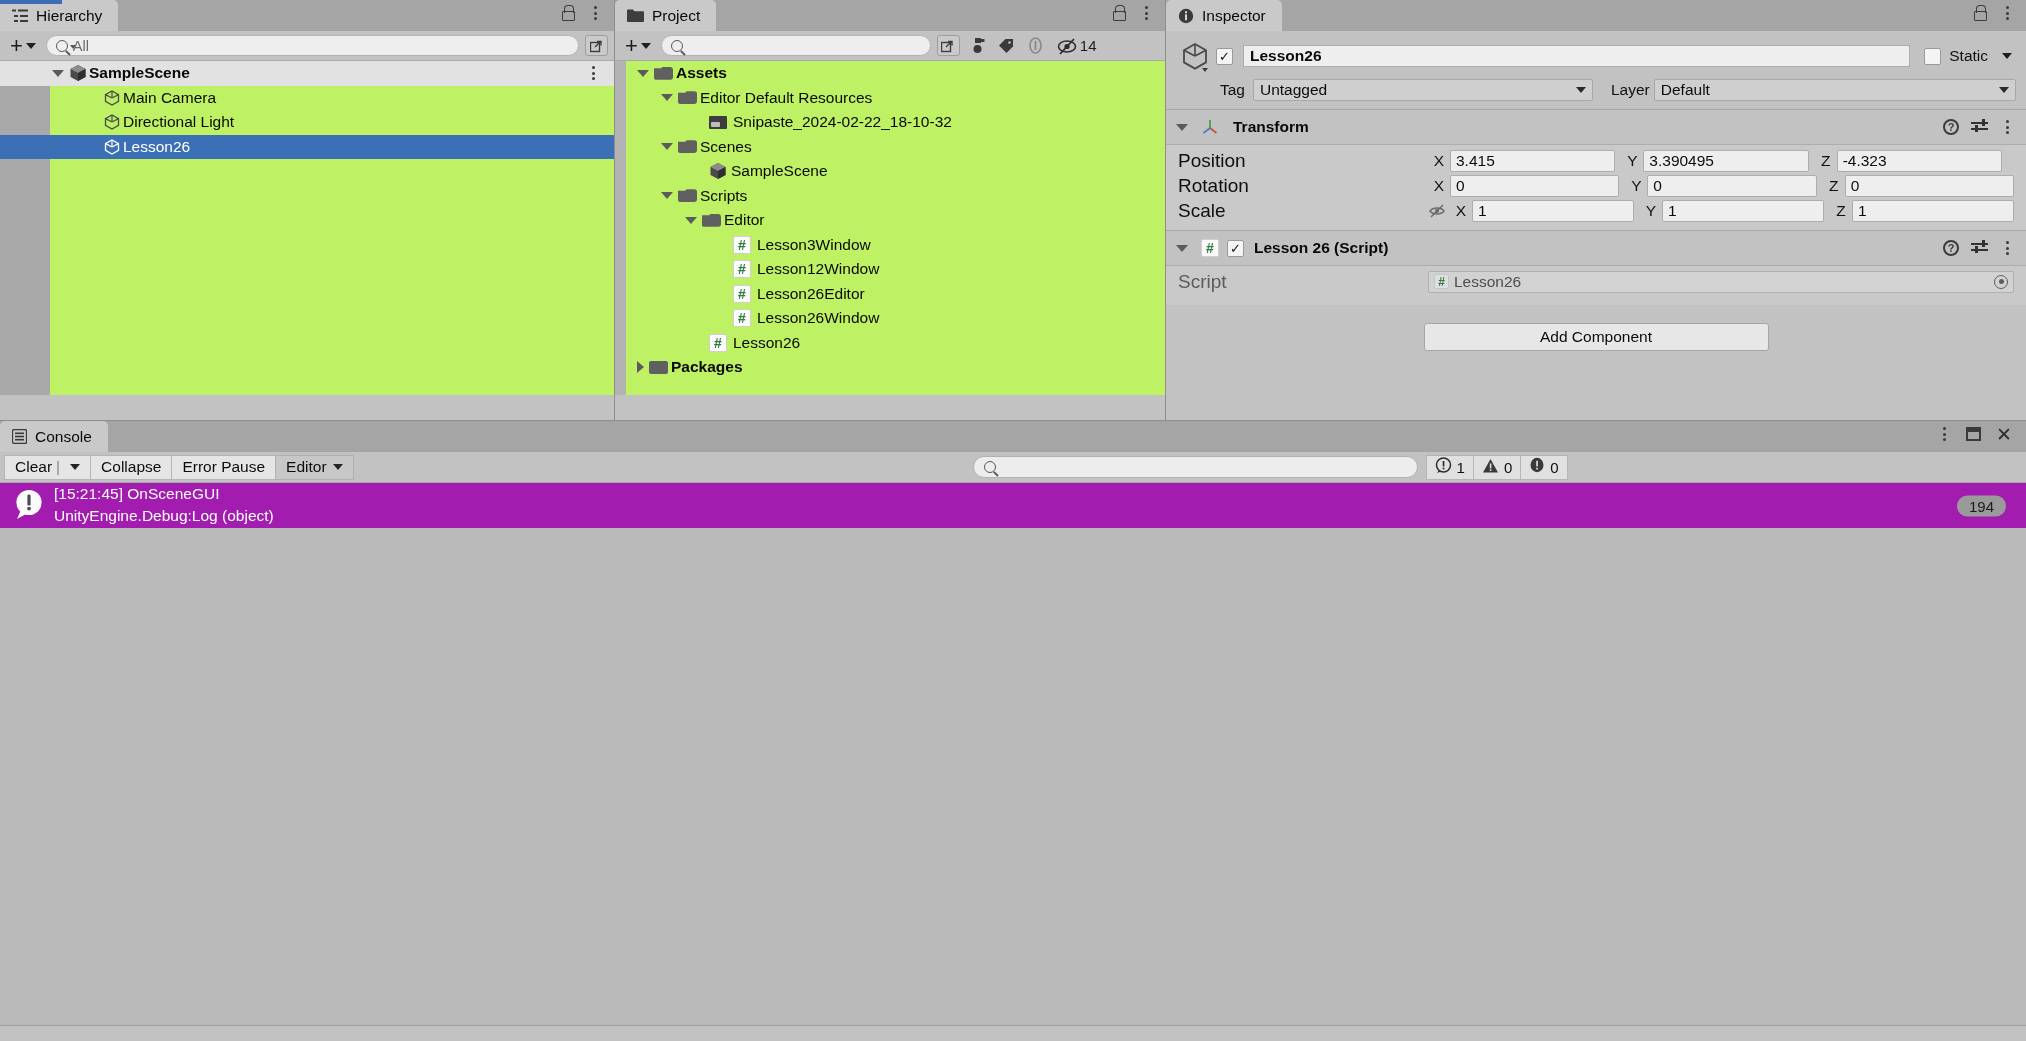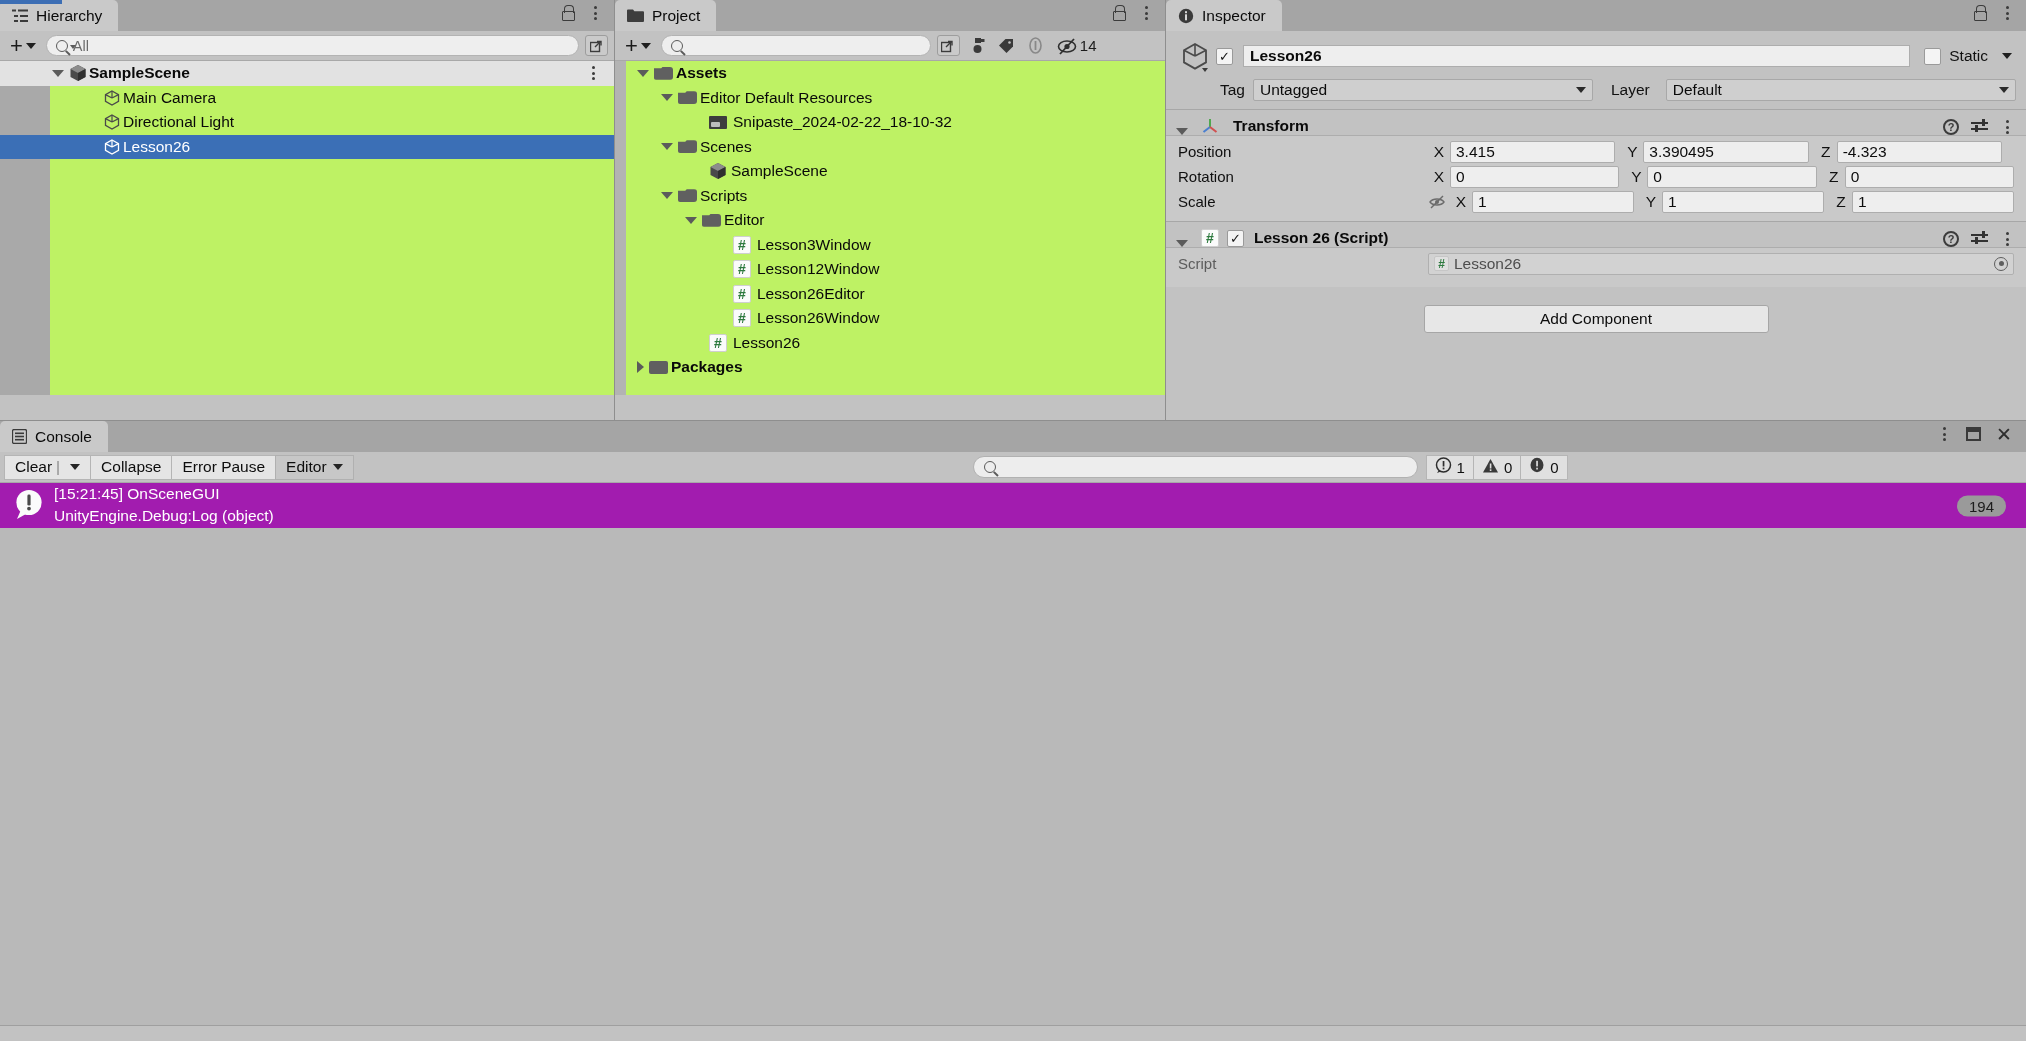--- a/index.html
+++ b/index.html
@@ -180,29 +180,29 @@
     height: 22px; background: #cfcfcf; border: 1px solid #a8a8a8; border-radius: 2px;
     display: flex; align-items: center; padding: 0 6px;
     font-size: 15.5px; color: #0b0b0b; position: relative;
   }
   .dd-arrow {
     margin-left: auto; width: 0; height: 0;
     border-left: 5px solid transparent; border-right: 5px solid transparent;
     border-top: 6px solid #2a2a2a;
   }
   .comp-head {
-    height: 27px; background: #c2c2c2; display: flex; align-items: flex-end;
+    height: 36px; background: #c2c2c2; display: flex; align-items: center;
     gap: 8px; padding: 0 12px 0 10px;
     border-top: 1px solid #a7a7a7; border-bottom: 1px solid #adadad;
   }
   .comp-head .title { font-weight: bold; font-size: 15.5px; margin-left: 6px; }
   .comp-head-right { margin-left: auto; display: flex; align-items: center; gap: 12px; }
   .comp-body { background: #c9c9c9; padding: 4px 12px 6px 12px; }
   .vrow { display: flex; align-items: center; height: 23px; margin-bottom: 2px; }
-  .vrow .name { width: 250px; font-size: 15px; color: #0f0f0f; }
+  .vrow .name { width: 250px; font-size: 19px; color: #0f0f0f; }
   .axis { display: flex; align-items: center; flex: 1; gap: 0; }
   .axis .ax { width: 22px; text-align: center; font-size: 15.5px; color: #101010; }
   .axis .numfield {
     flex: 1; height: 22px; background: #eeeeee; border: 1px solid #adadad;
     border-radius: 2px; display: flex; align-items: center; padding: 0 5px;
     font-size: 15.5px; color: #0c0c0c; margin-right: 6px;
   }
   .objfield {
     flex: 1; height: 22px; background: #d2d2d2; border: 1px solid #b0b0b0;
     border-radius: 2px; display: flex; align-items: center; gap: 5px; padding: 0 5px;
@@ -616,21 +616,21 @@
         <span class="caret-down" style="margin-left:14px;margin-right:4px"></span>
       </div>
 
       <div class="insp-row2">
         <span class="lbl" style="margin-left:42px">Tag</span>
         <span class="dropdown" style="width:340px;margin-left:8px">
           <span>Untagged</span>
           <span class="dd-arrow"></span>
         </span>
         <span class="lbl" style="margin-left:18px">Layer</span>
-        <span class="dropdown" style="flex:1;margin-left:16px">
+        <span class="dropdown" style="flex:1;margin-left:4px">
           <span>Default</span>
           <span class="dd-arrow"></span>
         </span>
       </div>
 
       <div class="comp-head">
         <span class="arrow"></span>
         <span class="ico">
           <svg width="18" height="18" viewBox="0 0 18 18">
               <line x1="9" y1="10" x2="9" y2="2" stroke="#4fa84f" stroke-width="2"></line>

